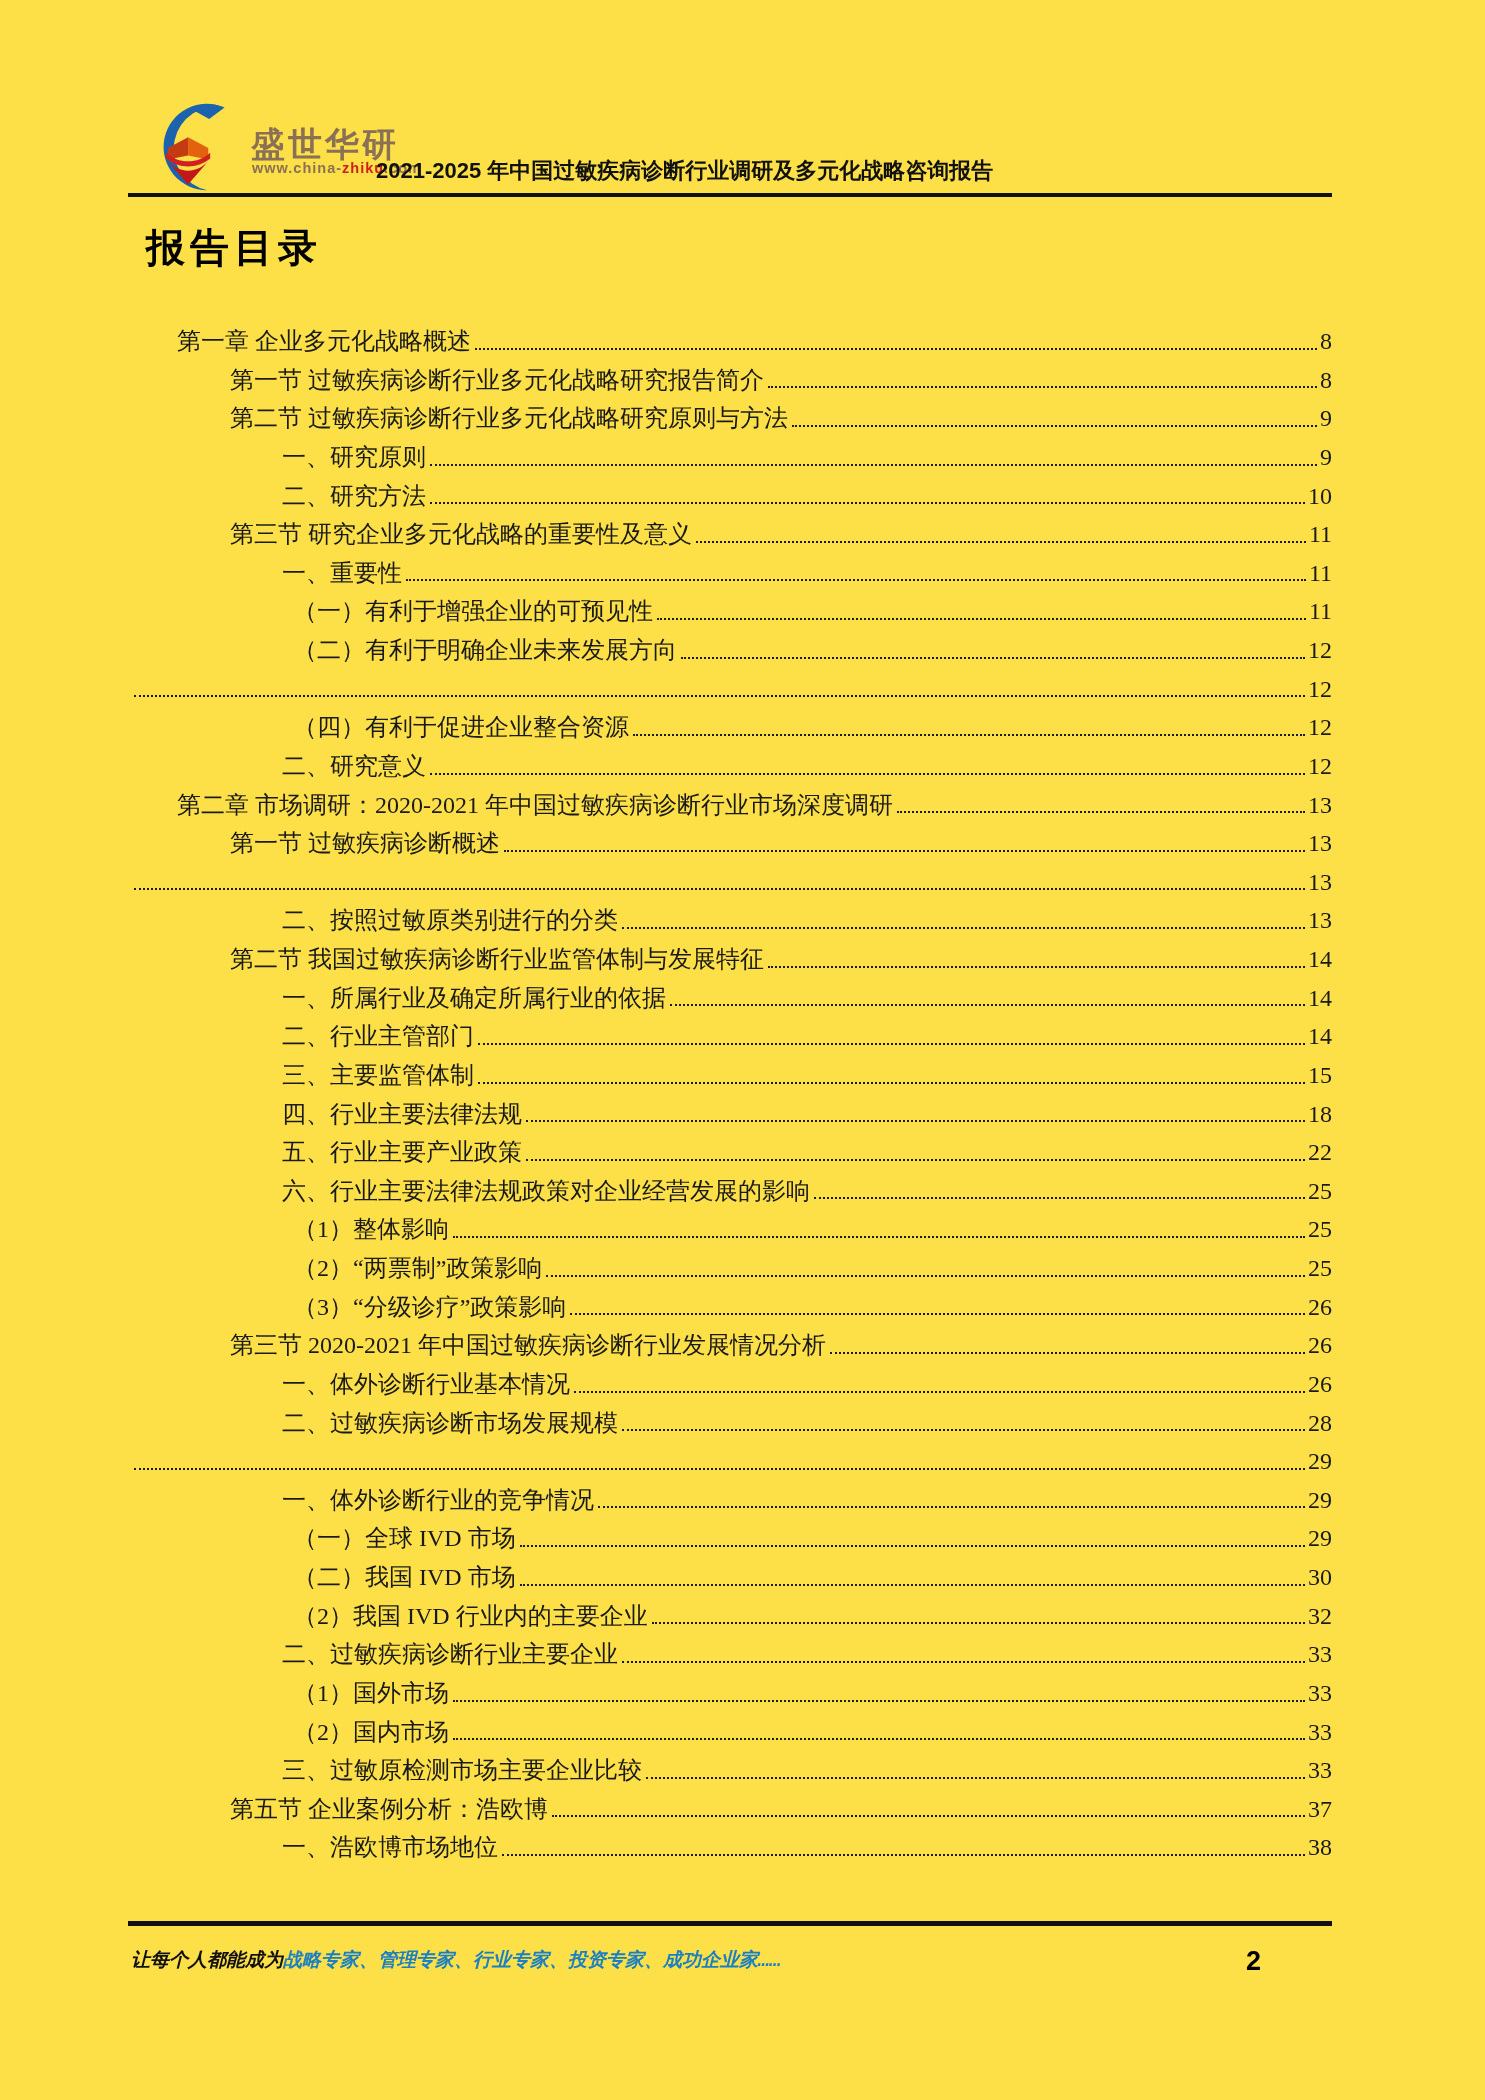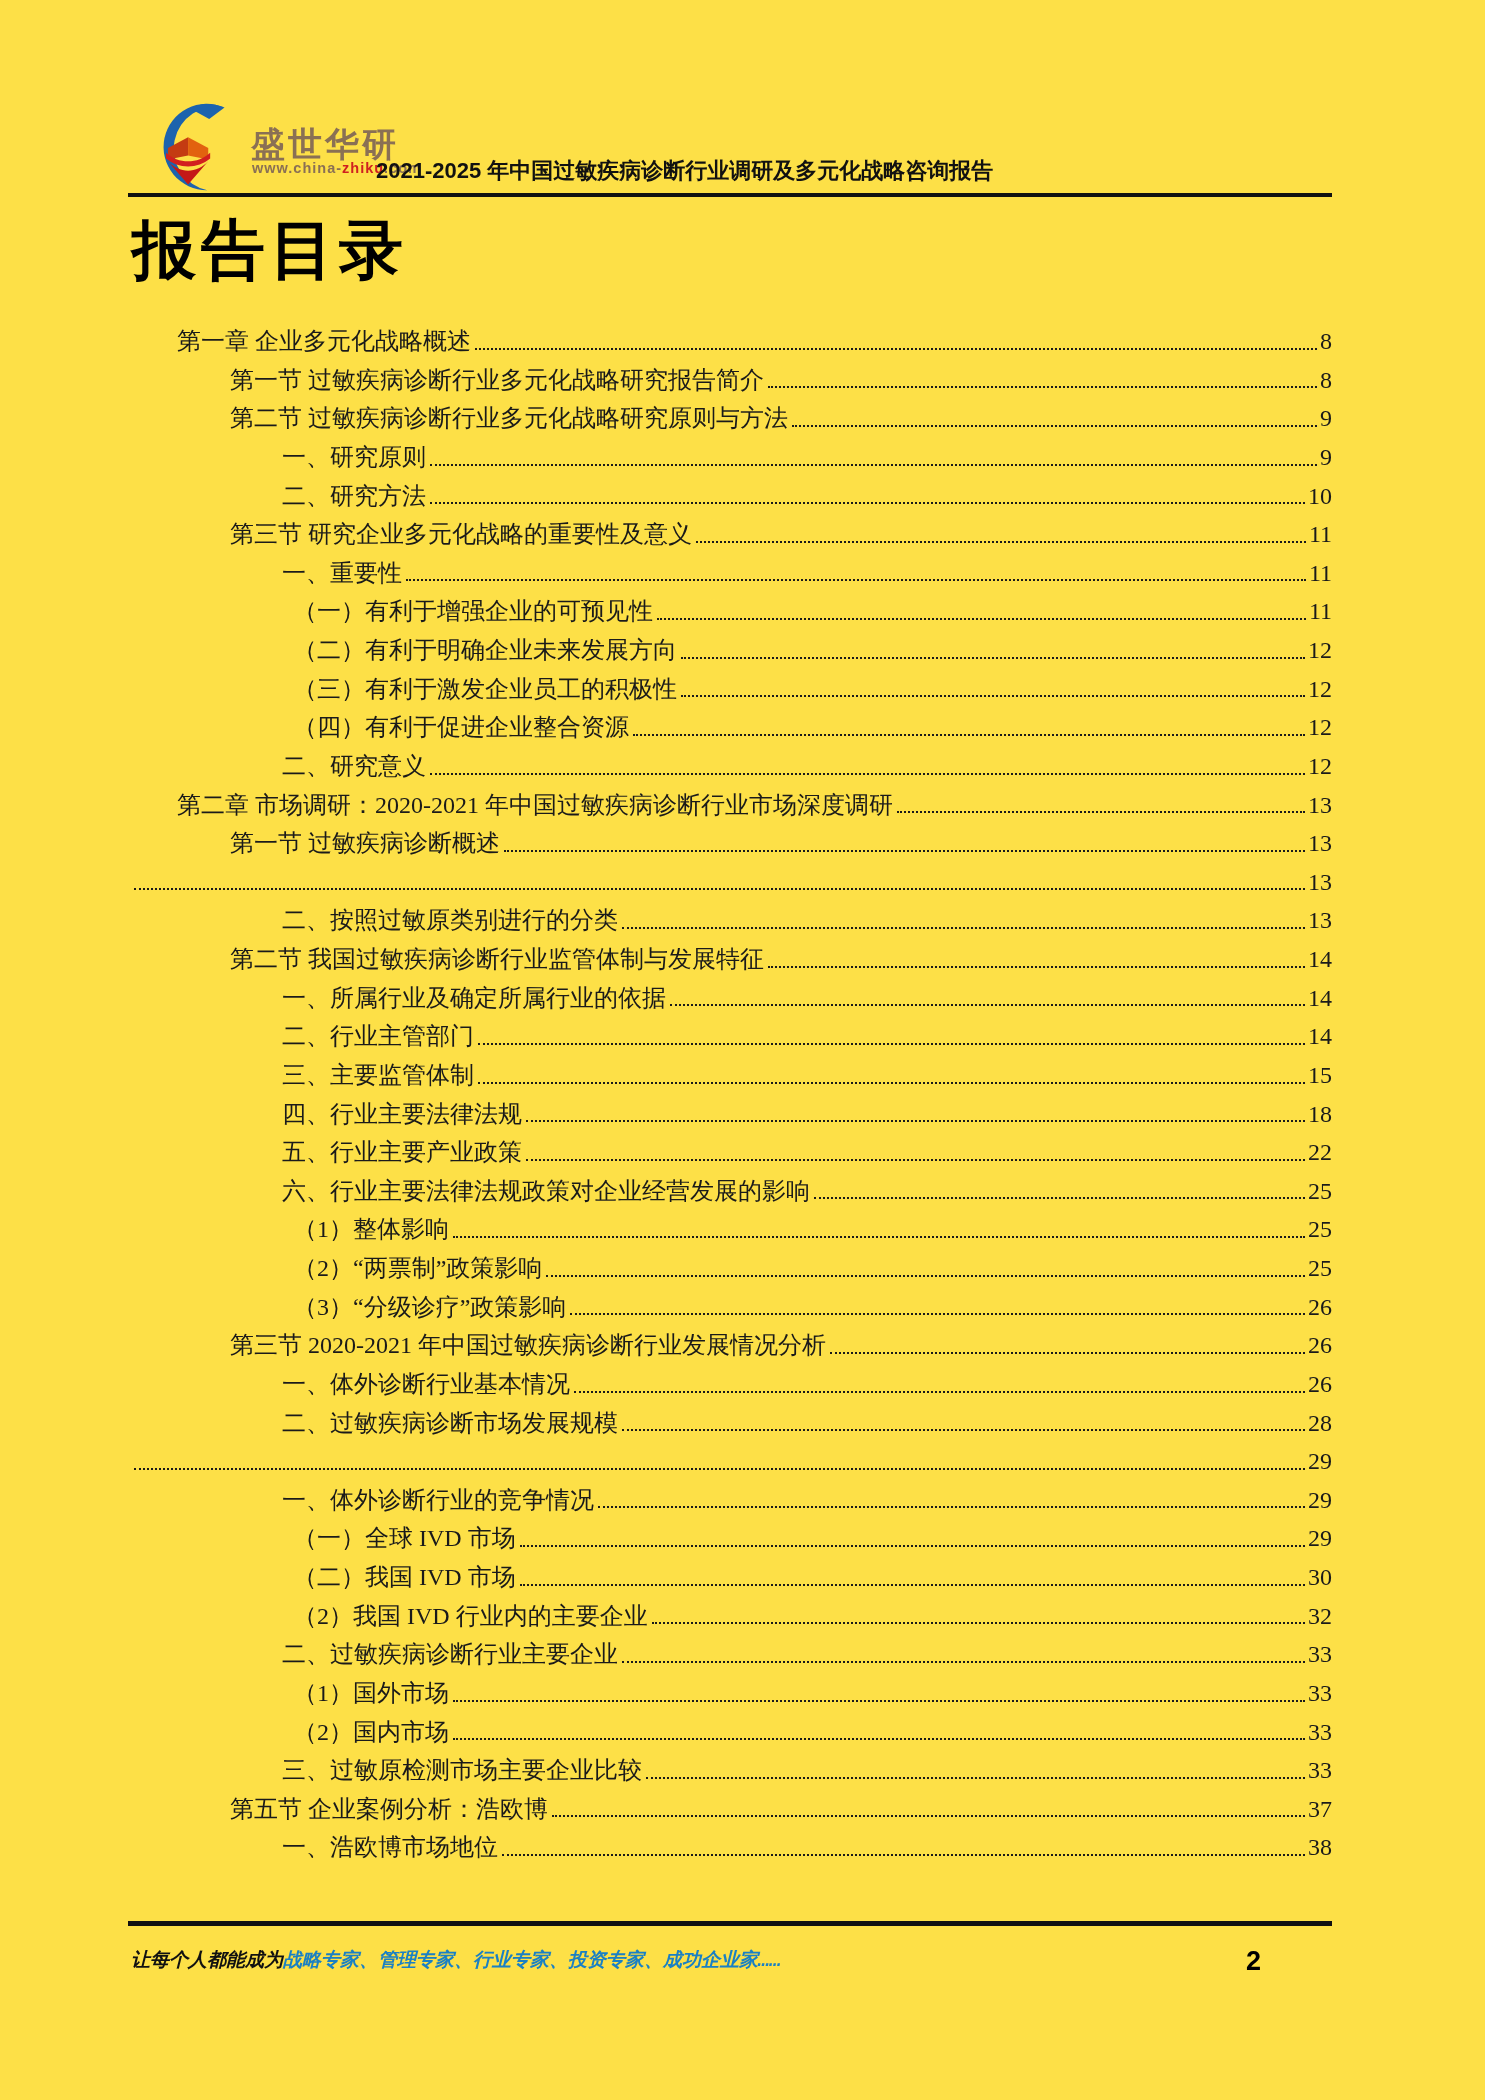--- a/index.html
+++ b/index.html
@@ -28,23 +28,23 @@
   .report-title{
     position:absolute;left:376px;top:156px;
     font-family:"Liberation Sans","DejaVu Sans",sans-serif;
     font-weight:600;font-size:22px;color:#111;white-space:nowrap;
   }
   .header-rule{
     position:absolute;left:128px;top:193px;width:1204px;height:4px;background:#111;
   }
   
   .page-title{
-    position:absolute;left:130px;top:205px;margin:2px;
-    font-family:"Liberation Sans","DejaVu Sans",sans-serif;
-    font-weight:900;font-size:64px;letter-spacing:5px;color:#000;
+    position:absolute;left:130px;top:205px;margin:16px;
+    font-family:"Liberation Sans","DejaVu Sans",sans-serif;
+    font-weight:900;font-size:39px;letter-spacing:5px;color:#000;
   }
   
   .toc{
     position:absolute;left:130px;top:322px;width:1202px;
   }
   .toc-row{
     display:flex;align-items:flex-end;height:38.63px;
     font-size:24px;white-space:nowrap;
   }
   .toc-text{line-height:38.63px;}
@@ -138,21 +138,20 @@
       <span class="toc-text">（一）有利于增强企业的可预见性</span>
       <span class="toc-dots"></span>
       <span class="toc-page">11</span>
     </div>
       <div class="toc-row lvl4">
       <span class="toc-text">（二）有利于明确企业未来发展方向</span>
       <span class="toc-dots"></span>
       <span class="toc-page">12</span>
     </div>
       <div class="toc-row lvl4">
-      <span class="toc-text">（三）有利于激发企业员工的积极性</span>
       <span class="toc-dots"></span>
       <span class="toc-page">12</span>
     </div>
       <div class="toc-row lvl4">
       <span class="toc-text">（四）有利于促进企业整合资源</span>
       <span class="toc-dots"></span>
       <span class="toc-page">12</span>
     </div>
       <div class="toc-row lvl3">
       <span class="toc-text">二、研究意义</span>

